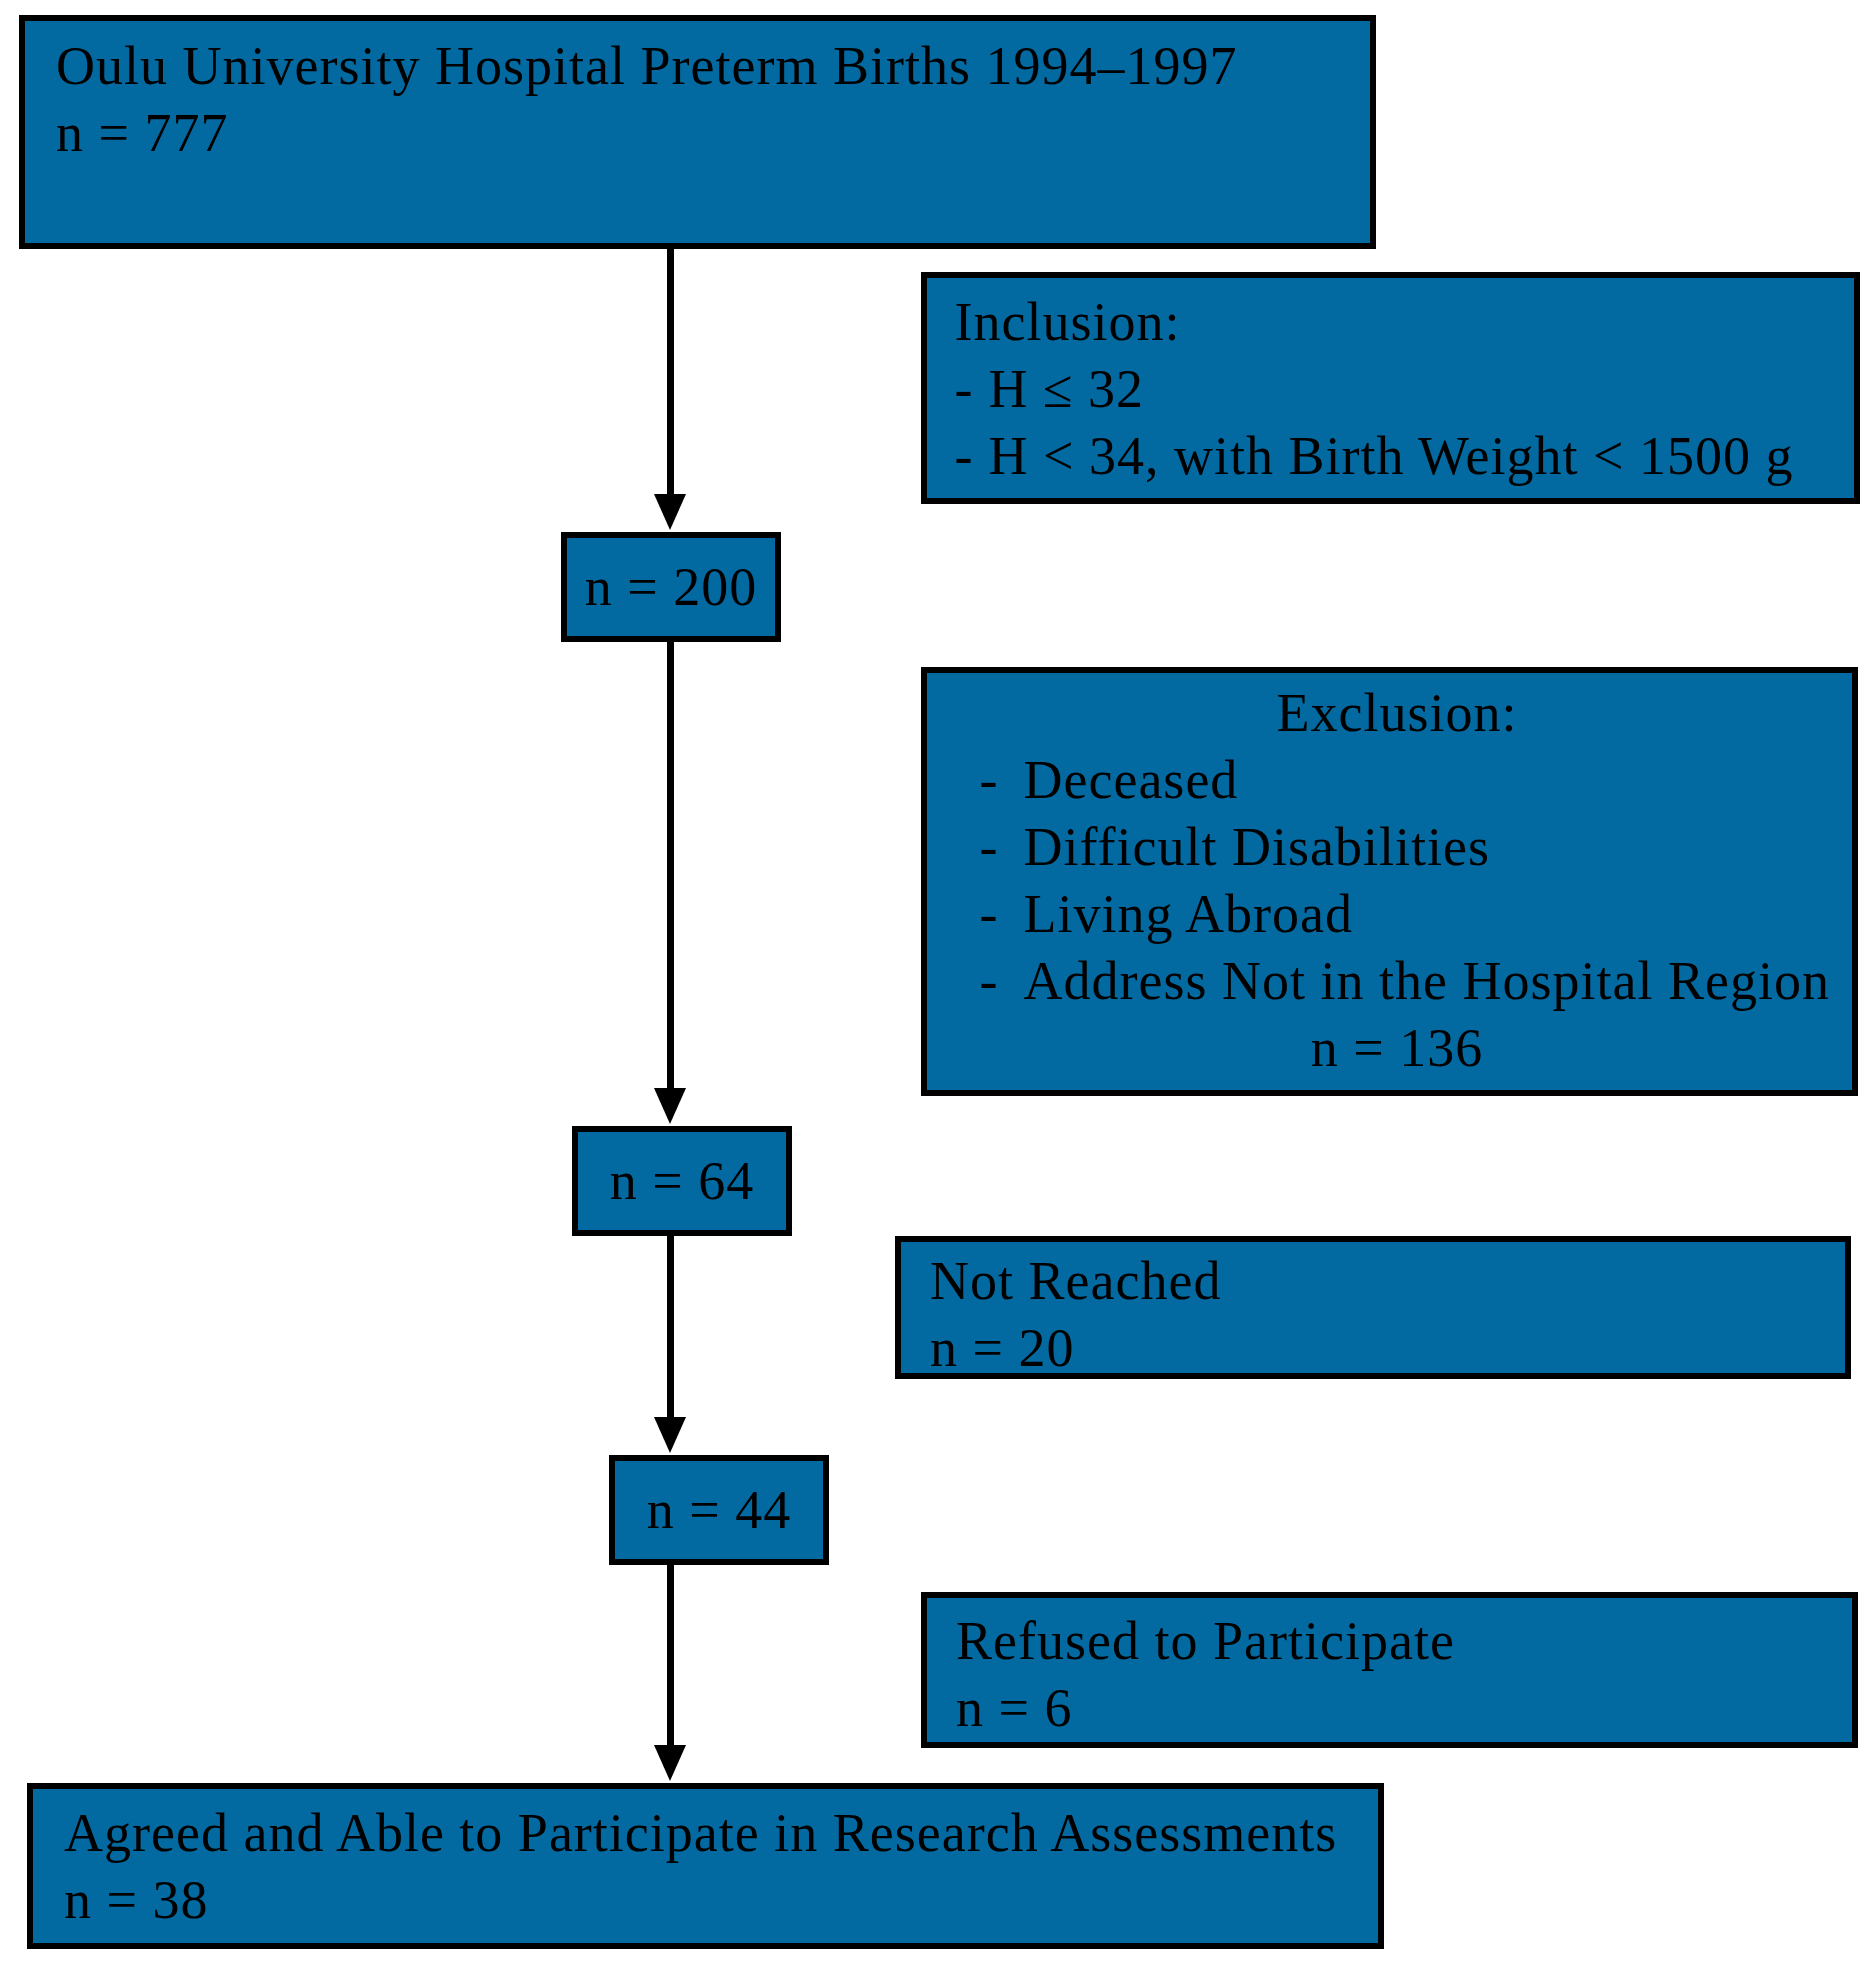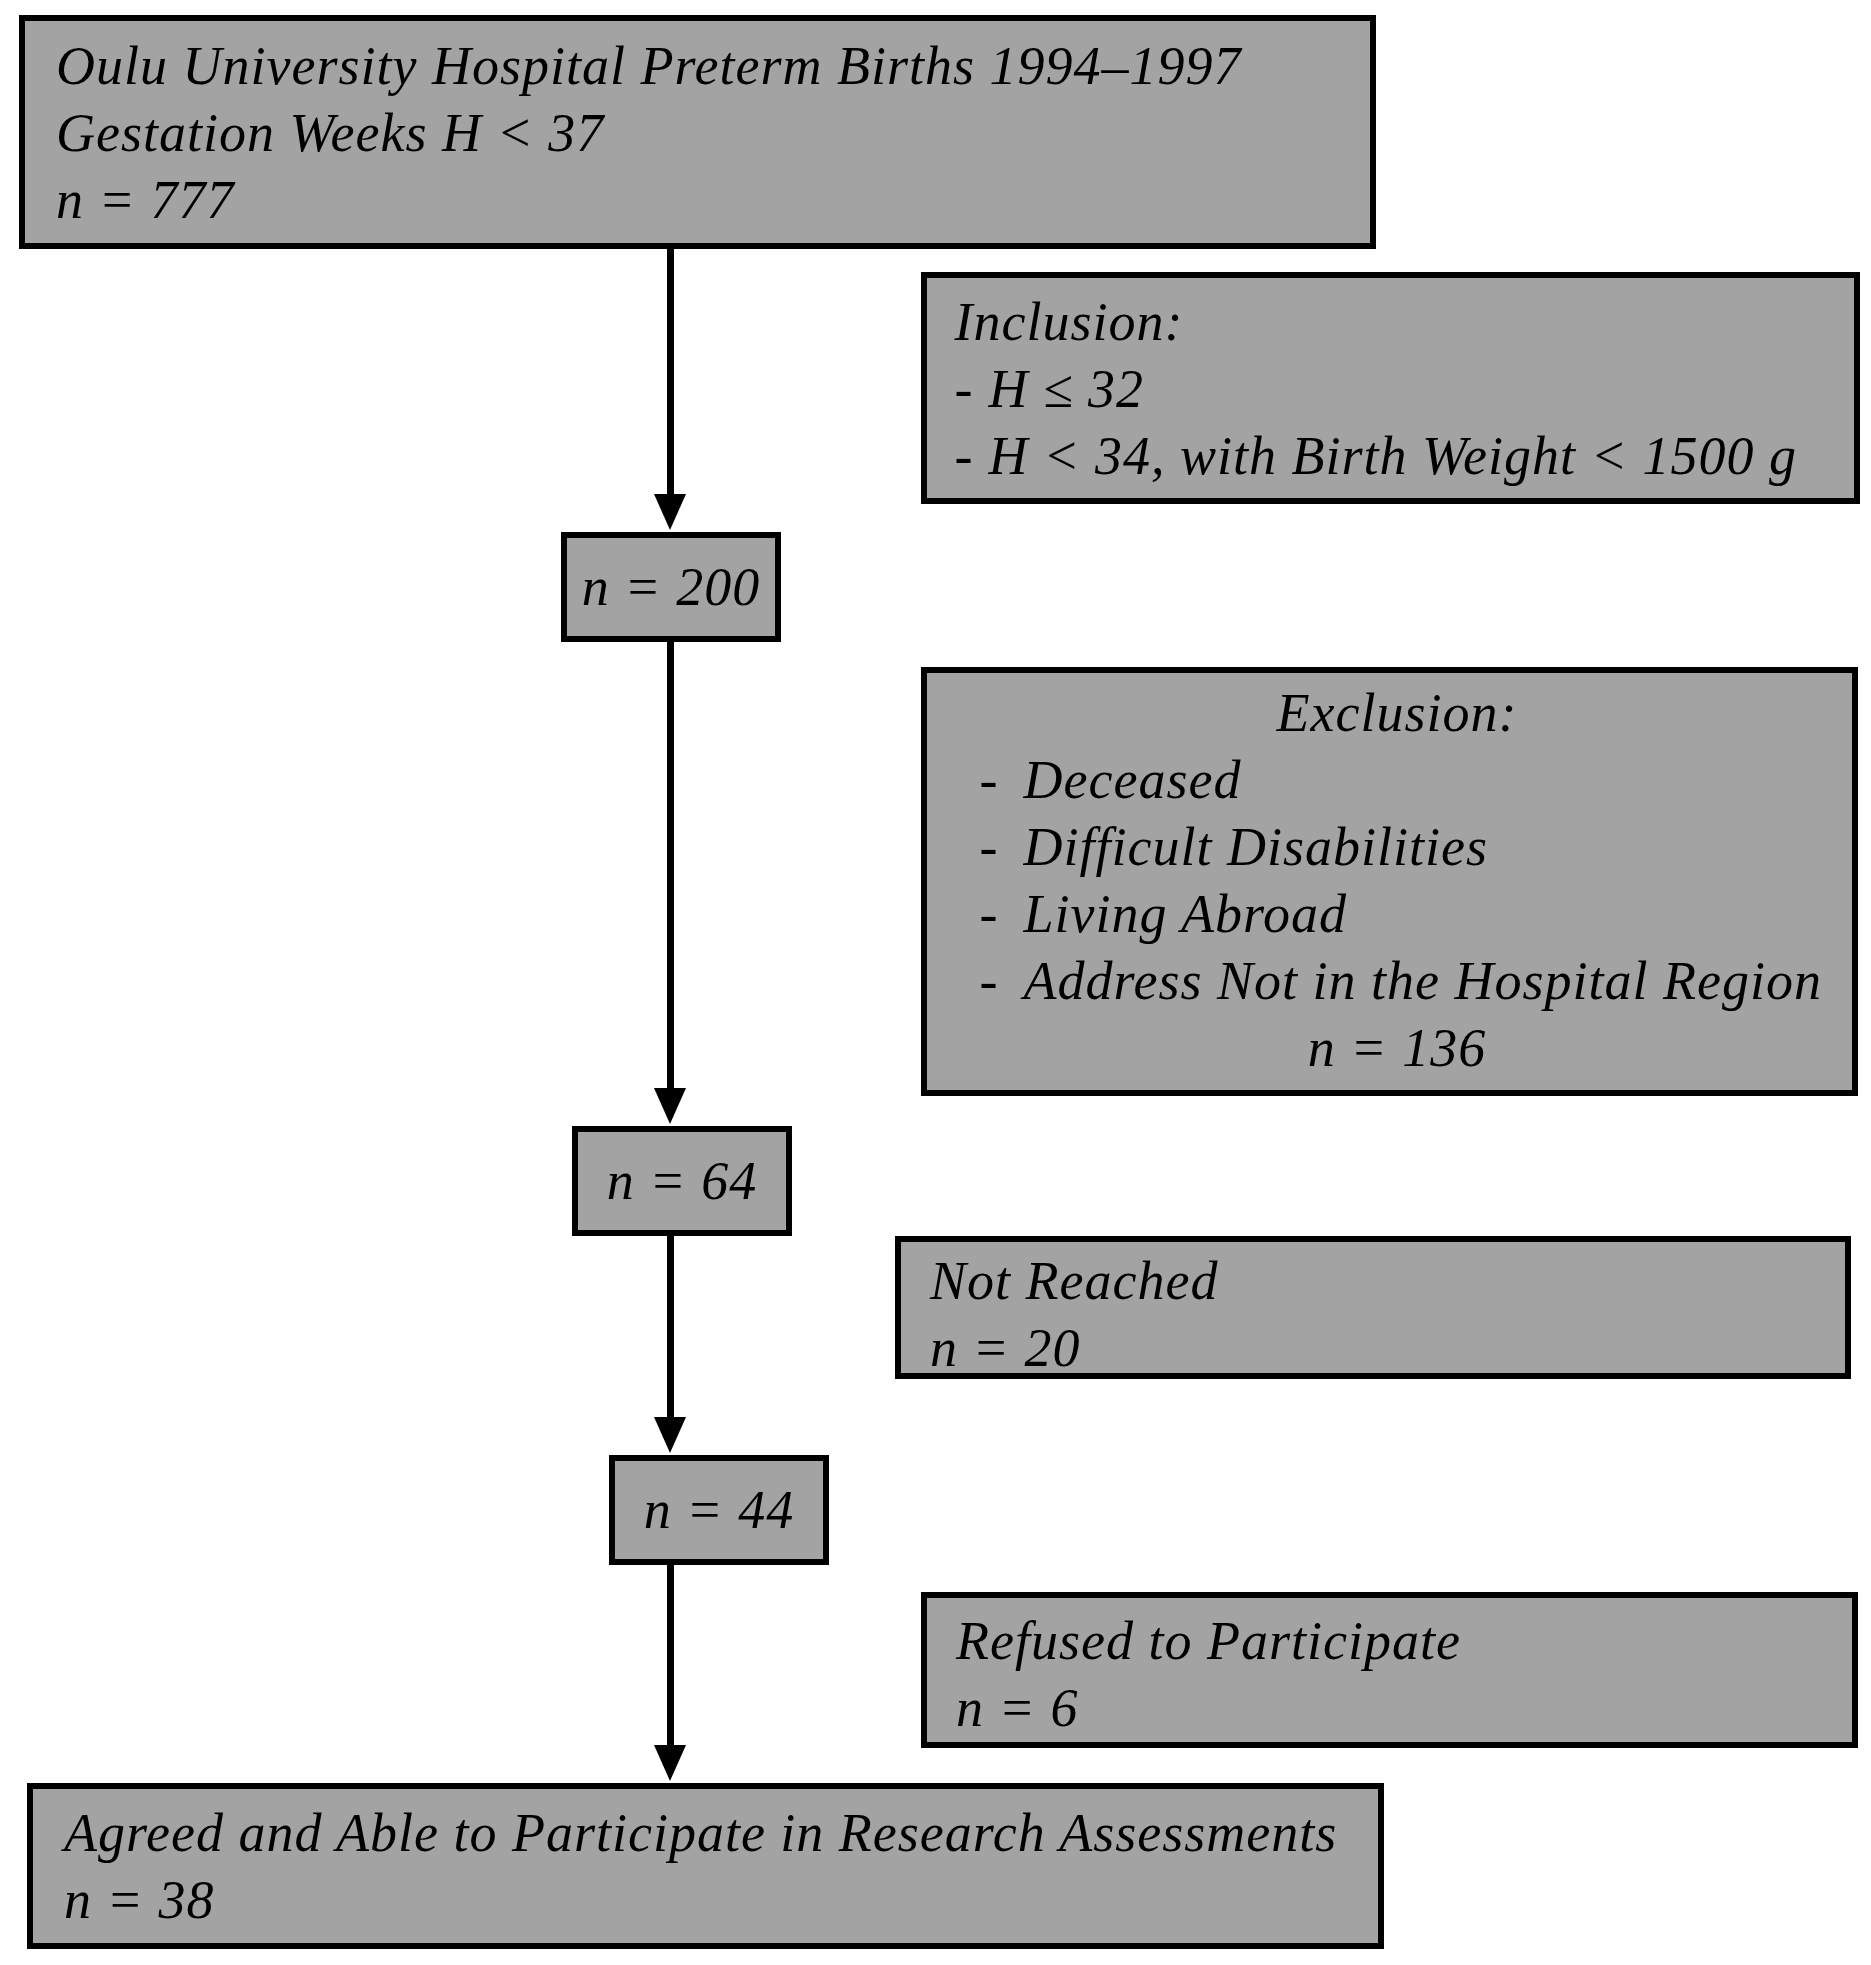--- a/index.html
+++ b/index.html
@@ -14,23 +14,22 @@
     background: #ffffff;
     font-family: "Liberation Serif", "DejaVu Serif", serif;
     color: #000000;
     font-size: 54px;
     letter-spacing: 1px;
     line-height: 67px;
   }
   .box {
     position: absolute;
     border: 6.2px solid #000000;
-    background: #a3a3a3;
+    background: #0369a1;
     box-sizing: border-box;
-    font-style: italic;
   }
   .nbox {
     display: flex;
     align-items: center;
     justify-content: center;
     text-align: center;
   }
   .bullet-inline {
     display: inline-block;
     margin-right: 15px;
@@ -84,21 +83,20 @@
   #arrow-c .shaft { height: 184px; }
   #arrow-d .shaft { height: 183px; }
 </style>
 </head>
 <body>
 
 <div id="canvas">
 
   <div class="box" id="source-box">
     <div>Oulu University Hospital Preterm Births 1994–1997</div>
-    <div>Gestation Weeks H &lt; 37</div>
     <div>n = 777</div>
   </div>
 
   <div class="arrow" id="arrow-a">
     <div class="shaft"></div>
     <div class="head"></div>
   </div>
 
   <div class="box" id="inclusion-box">
     <div>Inclusion:</div>

